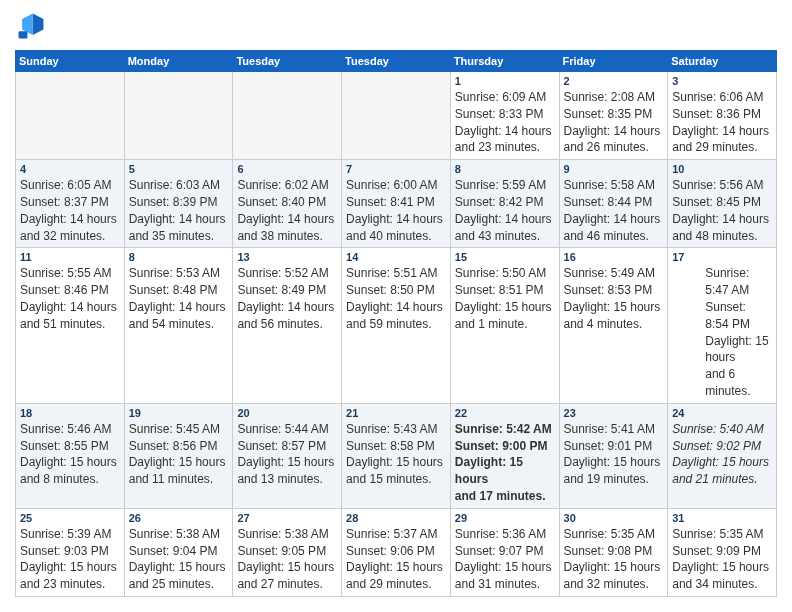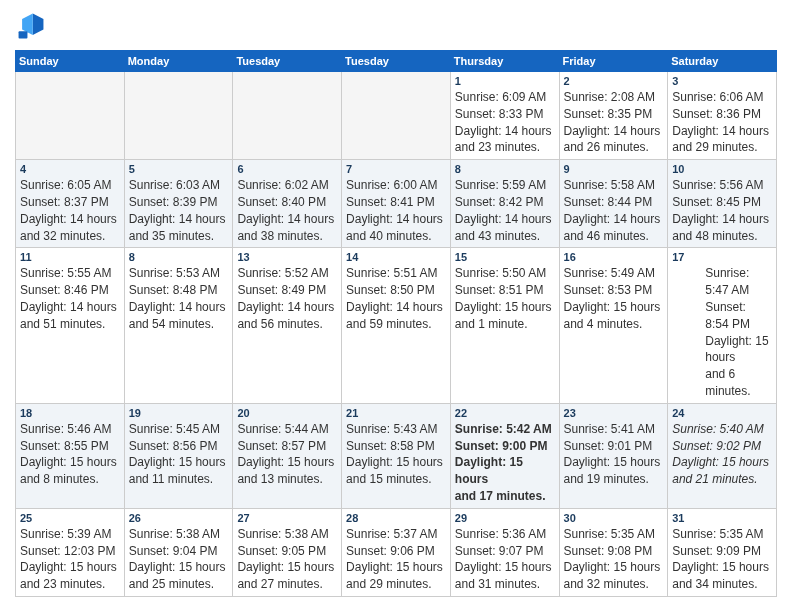--- a/index.html
+++ b/index.html
@@ -297,21 +297,21 @@
             <div class="day-info" style="white-space: pre-line; font-style: italic;">Sunrise: 5:40 AM
 Sunset: 9:02 PM
 Daylight: 15 hours
 and 21 minutes.</div>
           </td>
         </tr>
         <tr>
           <td>
             <div class="day-num">25</div>
             <div class="day-info" style="white-space: pre-line;">Sunrise: 5:39 AM
-Sunset: 12:03 PM
+Sunset: 9:03 PM
 Daylight: 15 hours
 and 23 minutes.</div>
           </td>
           <td>
             <div class="day-num">26</div>
             <div class="day-info" style="white-space: pre-line;">Sunrise: 5:38 AM
 Sunset: 9:04 PM
 Daylight: 15 hours
 and 25 minutes.</div>
           </td>

